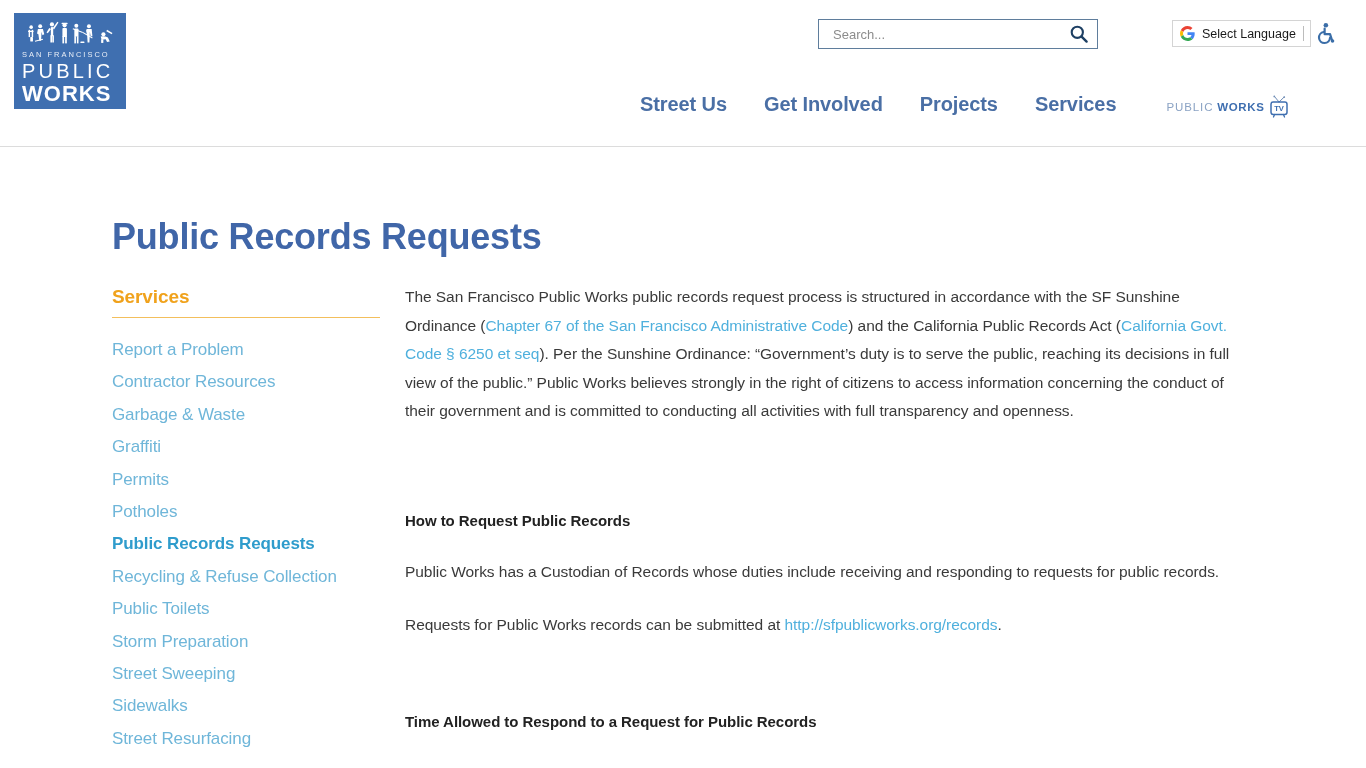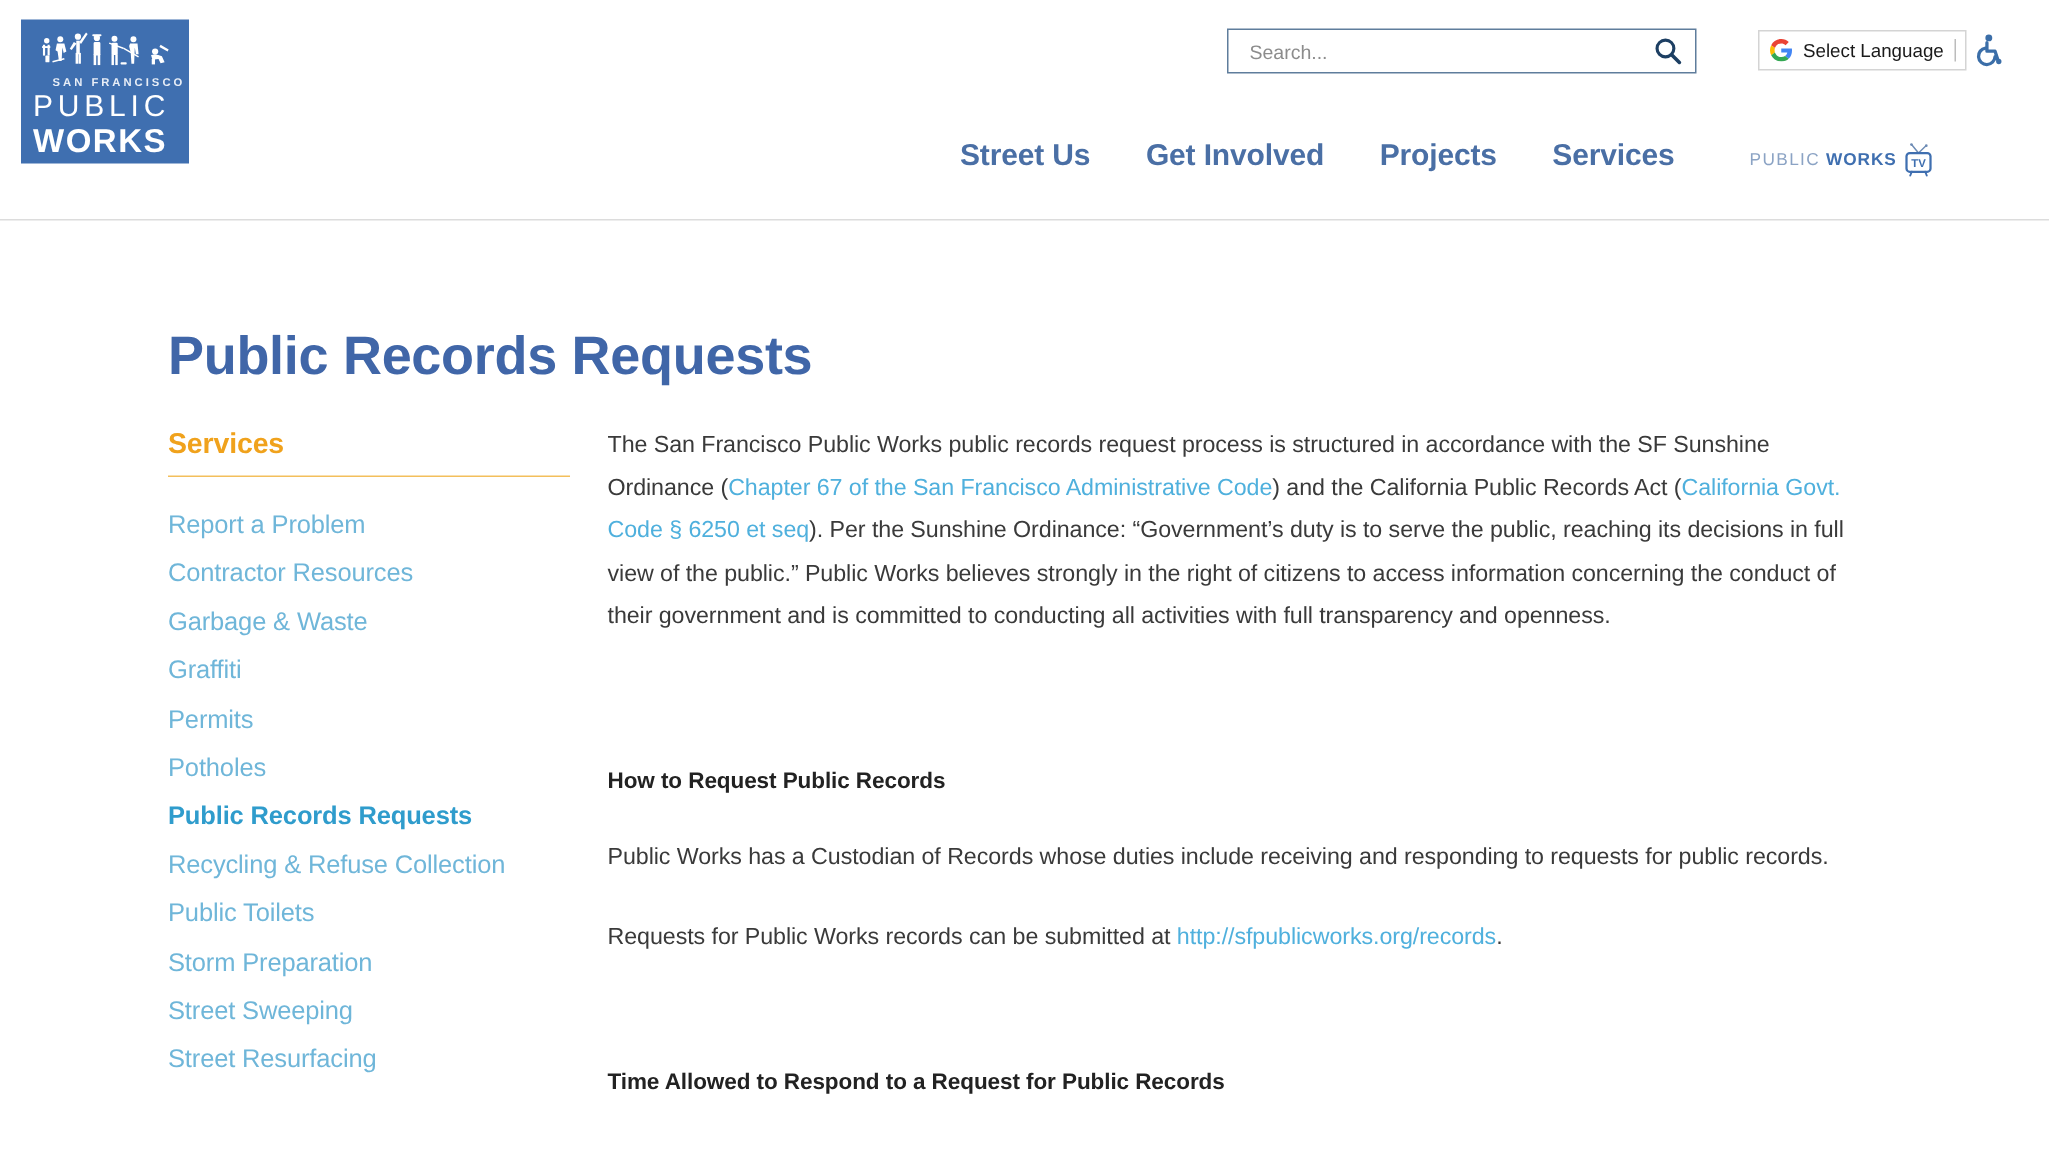--- a/index.html
+++ b/index.html
@@ -29,23 +29,23 @@
     color: #ffffff;
     padding: 6px 7px 4px 7px;
     display: flex;
     flex-direction: column;
     justify-content: flex-start;
   }
   .logo-figures { height: 31px; width: 100%; display:block; }
   .logo-sf {
     font-size: 7.5px;
     letter-spacing: 2.0px;
-    font-weight: 700;
+    font-weight: 400;
     margin-top: 3px;
-    margin-left: 14px;
+    margin-left: 1px;
     color: #e8eef7;
     white-space: nowrap;
   }
   .logo-public {
     font-size: 20px;
     letter-spacing: 3.2px;
     font-weight: 400;
     line-height: 22px;
     margin-top: 1px;
     margin-left: 1px;
@@ -55,21 +55,21 @@
     letter-spacing: 1.0px;
     font-weight: 700;
     line-height: 23px;
     margin-left: 1px;
   }
 
   
   .search-box {
     position: absolute;
     left: 818px; top: 19px;
-    width: 313px; height: 30px;
+    width: 280px; height: 30px;
     border: 1px solid #5f7d9c;
     background: #ffffff;
     display: flex;
     align-items: center;
   }
   .search-input {
     flex: 1;
     border: none;
     outline: none;
     background: transparent;
@@ -348,20 +348,21 @@
     <li class="sidebar-item">Contractor Resources</li>
     <li class="sidebar-item">Garbage &amp; Waste</li>
     <li class="sidebar-item">Graffiti</li>
     <li class="sidebar-item">Permits</li>
     <li class="sidebar-item">Potholes</li>
     <li class="sidebar-item active">Public Records Requests</li>
     <li class="sidebar-item">Recycling &amp; Refuse Collection</li>
     <li class="sidebar-item">Public Toilets</li>
     <li class="sidebar-item">Storm Preparation</li>
     <li class="sidebar-item">Street Sweeping</li>
+    <li class="sidebar-item">Sidewalks</li>
     <li class="sidebar-item">Street Resurfacing</li>
   </ul>
 </aside>
 
 <main class="content">
 
   <p><span>The San Francisco Public Works public records request process is structured in accordance with the SF Sunshine Ordinance (</span><a href="#">Chapter 67 of the San Francisco Administrative Code</a><span>) and the California Public Records Act (</span><a href="#">California Govt. Code § 6250 et seq</a><span>). Per the Sunshine Ordinance: “Government’s duty is to serve the public, reaching its decisions in full view of the public.” Public Works believes strongly in the right of citizens to access information concerning the conduct of their government and is committed to conducting all activities with full transparency and openness.</span></p>
 
   <div class="spacer-lg"></div>
 

